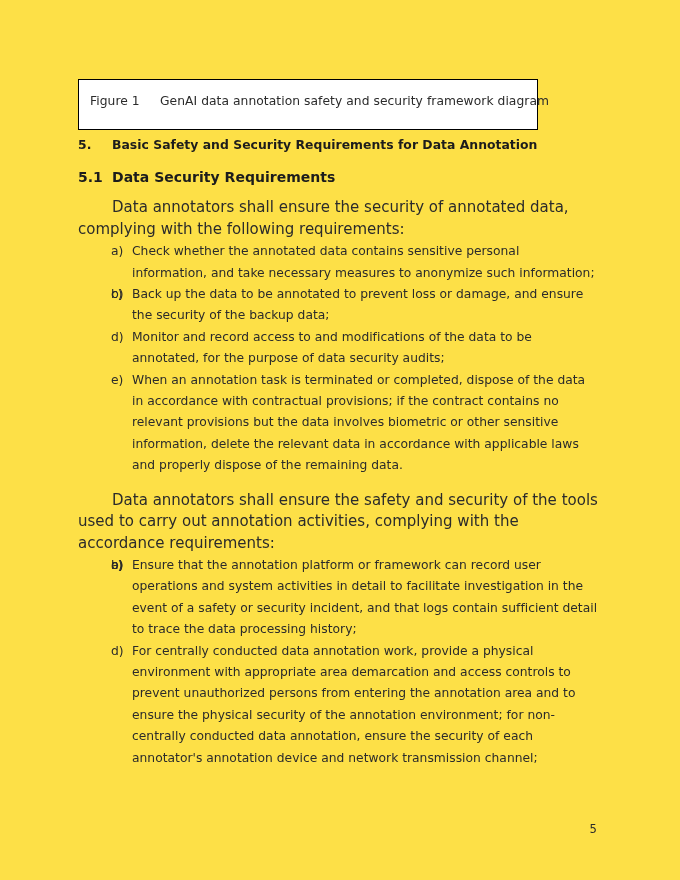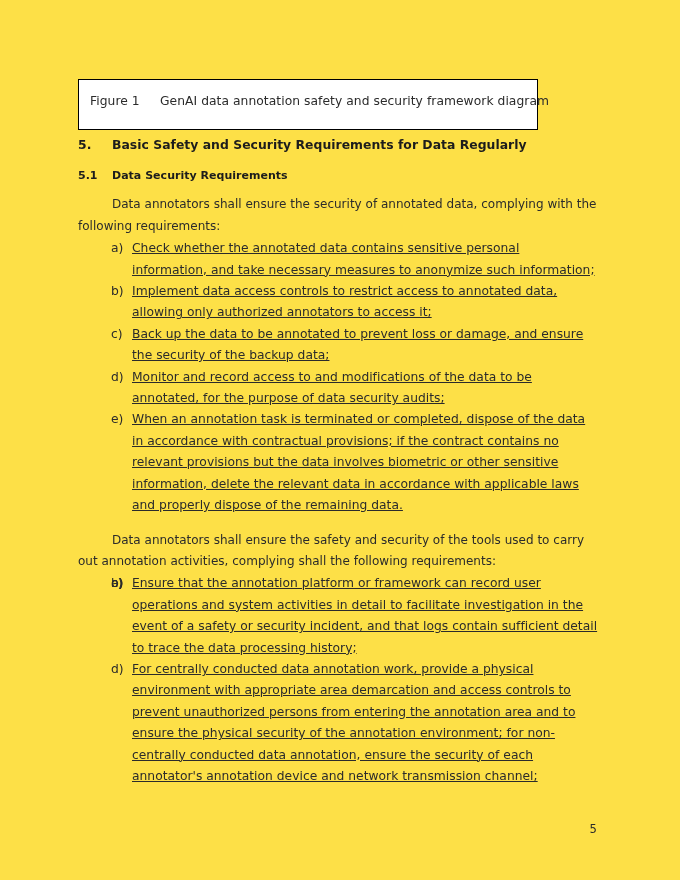--- a/index.html
+++ b/index.html
@@ -67,38 +67,38 @@
     letter-spacing: 0.02px;
   }
   h1.sec-heading .num {
     display: inline-block;
     width: 34px;
   }
 
   h2.sub-heading {
     margin: 0;
     padding: 0;
-    font-size: 11px;
+    font-size: 14px;
     font-weight: bold;
     color: #1c1c1c;
     line-height: 1.0;
     padding-top: 19px;
     letter-spacing: 0.02px;
   }
   h2.sub-heading .num {
     display: inline-block;
     width: 34px;
   }
 
   p.body-para {
     margin: 0;
     padding: 0;
     padding-top: 13px;
     text-indent: 34px;
-    font-size: 12px;
+    font-size: 15px;
     line-height: 21.4px;
     color: #2b2b2b;
     letter-spacing: 0.01px;
   }
 
   ol.alpha-list {
     margin: 0;
     padding: 0;
     list-style: none;
     padding-top: 1px;
@@ -116,21 +116,20 @@
     left: 33px;
     top: 0;
     width: 22px;
     text-align: left;
     font-size: 12.3px;
     line-height: 21.4px;
     color: #2b2b2b;
   }
   ol.alpha-list > li > .item-text {
     display: block;
-    text-decoration: underline;
   }
 
   .page-number {
     position: absolute;
     left: 0;
     top: 822px;
     width: 597px;
     text-align: right;
     font-size: 11.6px;
     color: #2b2b2b;
@@ -143,54 +142,53 @@
 
   <div class="figure-box">
     <div class="figure-caption">
       <span class="fig-label">Figure 1</span><span>GenAI data annotation safety and security framework diagram</span>
     </div>
   </div>
 
   <div class="content">
 
     <h1 class="sec-heading">
-      <span class="num">5.</span><span>Basic Safety and Security Requirements for Data Regularly</span>
+      <span class="num">5.</span><span>Basic Safety and Security Requirements for Data Annotation</span>
     </h1>
 
     <h2 class="sub-heading">
       <span class="num">5.1</span><span>Data Security Requirements</span>
     </h2>
 
     <p class="body-para">Data annotators shall ensure the security of annotated data, complying with the following requirements:</p>
 
     <ol class="alpha-list">
       <li>
         <span class="marker">a)</span>
         <span class="item-text">Check whether the annotated data contains sensitive personal information, and take necessary measures to anonymize such information;</span>
       </li>
       <li>
         <span class="marker">b)</span>
-        <span class="item-text">Implement data access controls to restrict access to annotated data, allowing only authorized annotators to access it;</span>
       </li>
       <li>
         <span class="marker">c)</span>
         <span class="item-text">Back up the data to be annotated to prevent loss or damage, and ensure the security of the backup data;</span>
       </li>
       <li>
         <span class="marker">d)</span>
         <span class="item-text">Monitor and record access to and modifications of the data to be annotated, for the purpose of data security audits;</span>
       </li>
       <li>
         <span class="marker">e)</span>
         <span class="item-text">When an annotation task is terminated or completed, dispose of the data in accordance with contractual provisions; if the contract contains no relevant provisions but the data involves biometric or other sensitive information, delete the relevant data in accordance with applicable laws and properly dispose of the remaining data.</span>
       </li>
     </ol>
 
 
-    <p class="body-para">Data annotators shall ensure the safety and security of the tools used to carry out annotation activities, complying shall the following requirements:</p>
+    <p class="body-para">Data annotators shall ensure the safety and security of the tools used to carry out annotation activities, complying with the accordance requirements:</p>
 
     <ol class="alpha-list">
       <li>
         <span class="marker">a)</span>
       </li>
       <li>
         <span class="marker">b)</span>
       </li>
       <li>
         <span class="marker">c)</span>

